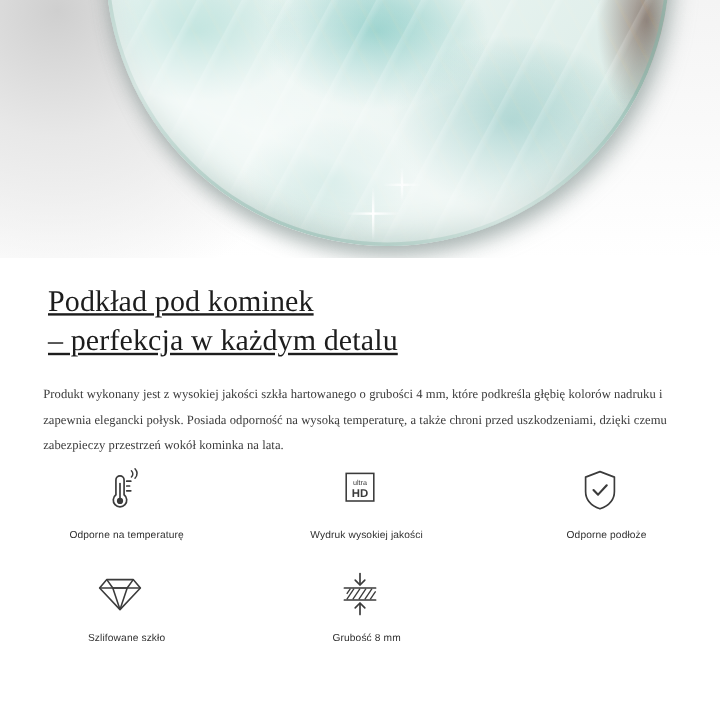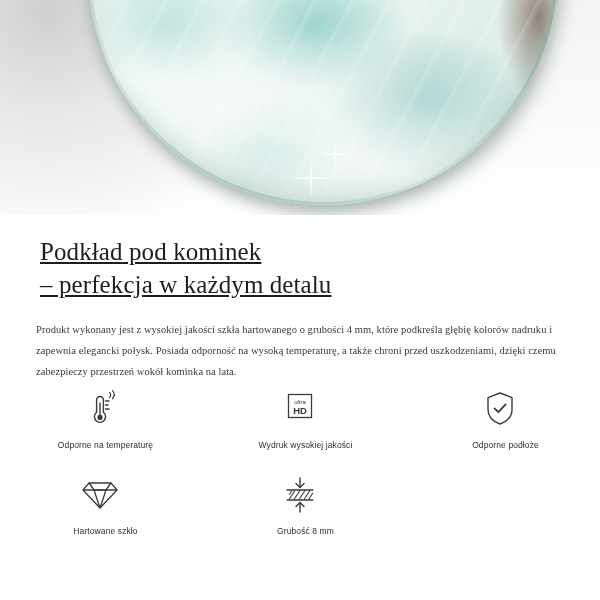--- a/index.html
+++ b/index.html
@@ -276,21 +276,21 @@
         <svg width="40" height="36" viewBox="0 0 40 36">
           <g fill="none" stroke="#3b3b3b" stroke-width="1.3" stroke-linejoin="round">
             <path d="M9 6 L31 6 L37 13 L20 31 L3 13 Z"></path>
             <path d="M3 13 L37 13"></path>
             <path d="M9 6 L14 13 L20 31"></path>
             <path d="M31 6 L26 13 L20 31"></path>
             <path d="M14 13 L26 13"></path>
           </g>
         </svg>
       </div>
-      <div class="feature-label">Hartowane szkło</div>
+      <div class="feature-label">Szlifowane szkło</div>
     </div>
 
 
     <div class="feature">
       <div class="feature-icon">
         <svg width="40" height="40" viewBox="0 0 40 40">
           <g fill="none" stroke="#3b3b3b" stroke-width="1.4" stroke-linecap="round" stroke-linejoin="round">
             <line x1="20" y1="3" x2="20" y2="12"></line>
             <path d="M16 8.5 L20 12.5 L24 8.5"></path>
             <line x1="20" y1="37" x2="20" y2="28"></line>

